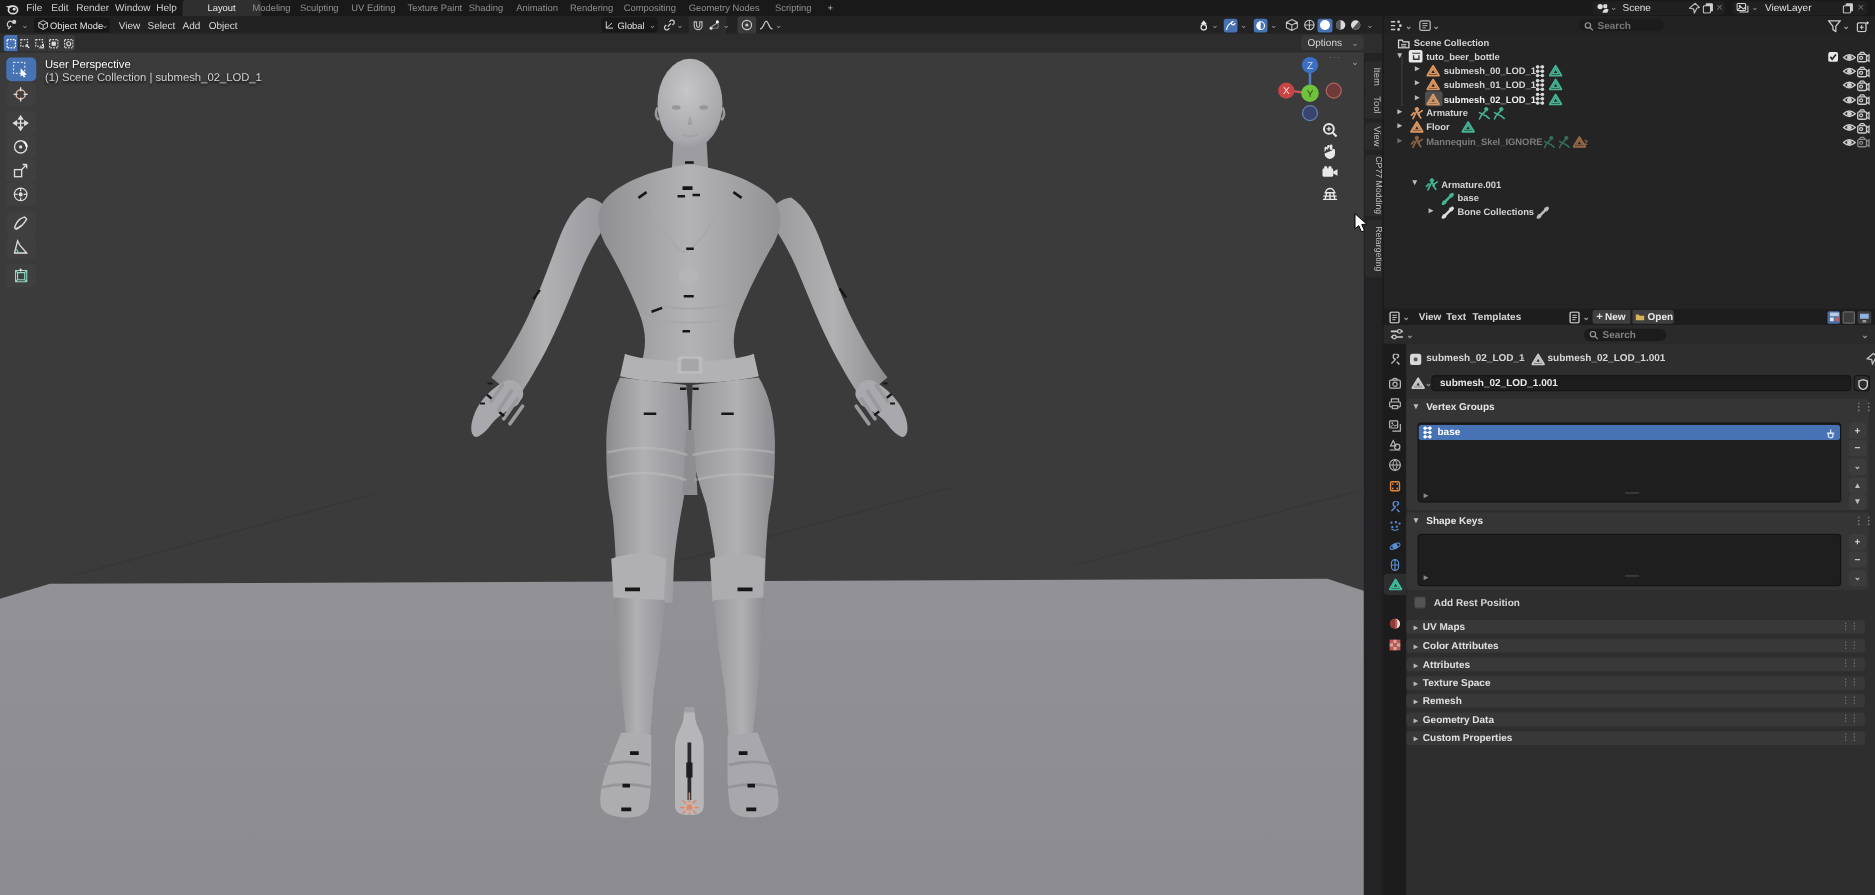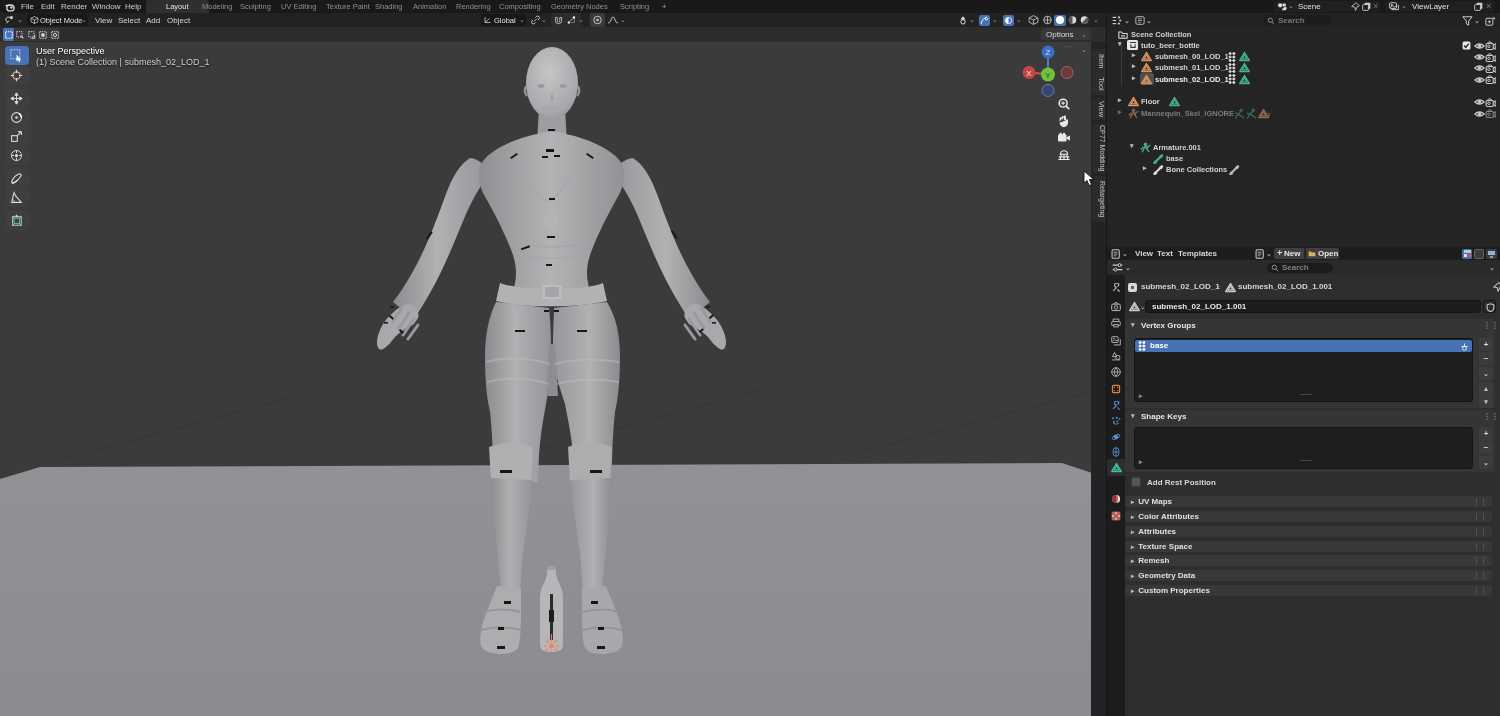--- a/index.html
+++ b/index.html
@@ -652,20 +652,49 @@
               <use href="#i-eye"></use>
             </g>
           </svg>
         <svg class="abs" style="left:378px;top:0.5px" width="11" height="11" viewBox="0 0 14 13">
             <g style="stroke:#ccc;fill:#ccc">
               <use href="#i-cam"></use>
             </g>
           </svg>
       </div>
 
+      <div class="orow" style="top:58px">
+        <span class="abs" style="left:11px;top:0px;color:#bbb;font-size:7px">▸</span>
+        <svg class="abs" style="left:21px;top:0px" width="11" height="11" viewBox="0 0 14 13">
+            <g style="stroke:#dd9760;fill:#dd9760">
+              <use href="#i-arm"></use>
+            </g>
+          </svg>
+        <span class="txt" style="left:34px">Armature</span>
+        <svg class="abs" style="left:75px;top:0px" width="11" height="11" viewBox="0 0 14 13">
+            <g style="stroke:#45b394;fill:#45b394">
+              <use href="#i-pose"></use>
+            </g>
+          </svg>
+        <svg class="abs" style="left:87px;top:0px" width="11" height="11" viewBox="0 0 14 13">
+            <g style="stroke:#45b394;fill:#45b394">
+              <use href="#i-pose"></use>
+            </g>
+          </svg>
+        <svg class="abs" style="left:366.5px;top:1px" width="11" height="10" viewBox="0 0 14 12">
+            <g style="stroke:#ccc;fill:#ccc">
+              <use href="#i-eye"></use>
+            </g>
+          </svg>
+        <svg class="abs" style="left:378px;top:0.5px" width="11" height="11" viewBox="0 0 14 13">
+            <g style="stroke:#ccc;fill:#ccc">
+              <use href="#i-cam"></use>
+            </g>
+          </svg>
+      </div>
 
       <div class="orow" style="top:69.3px">
         <span class="abs" style="left:11px;top:0px;color:#bbb;font-size:7px">▸</span>
         <svg class="abs" style="left:21px;top:0px" width="11" height="11" viewBox="0 0 14 13">
             <g style="stroke:#dd9760">
               <use href="#i-tri"></use>
             </g>
           </svg>
         <span class="txt" style="left:34px">Floor</span>
         <svg class="abs" style="left:62px;top:0px" width="11" height="11" viewBox="0 0 14 13">

